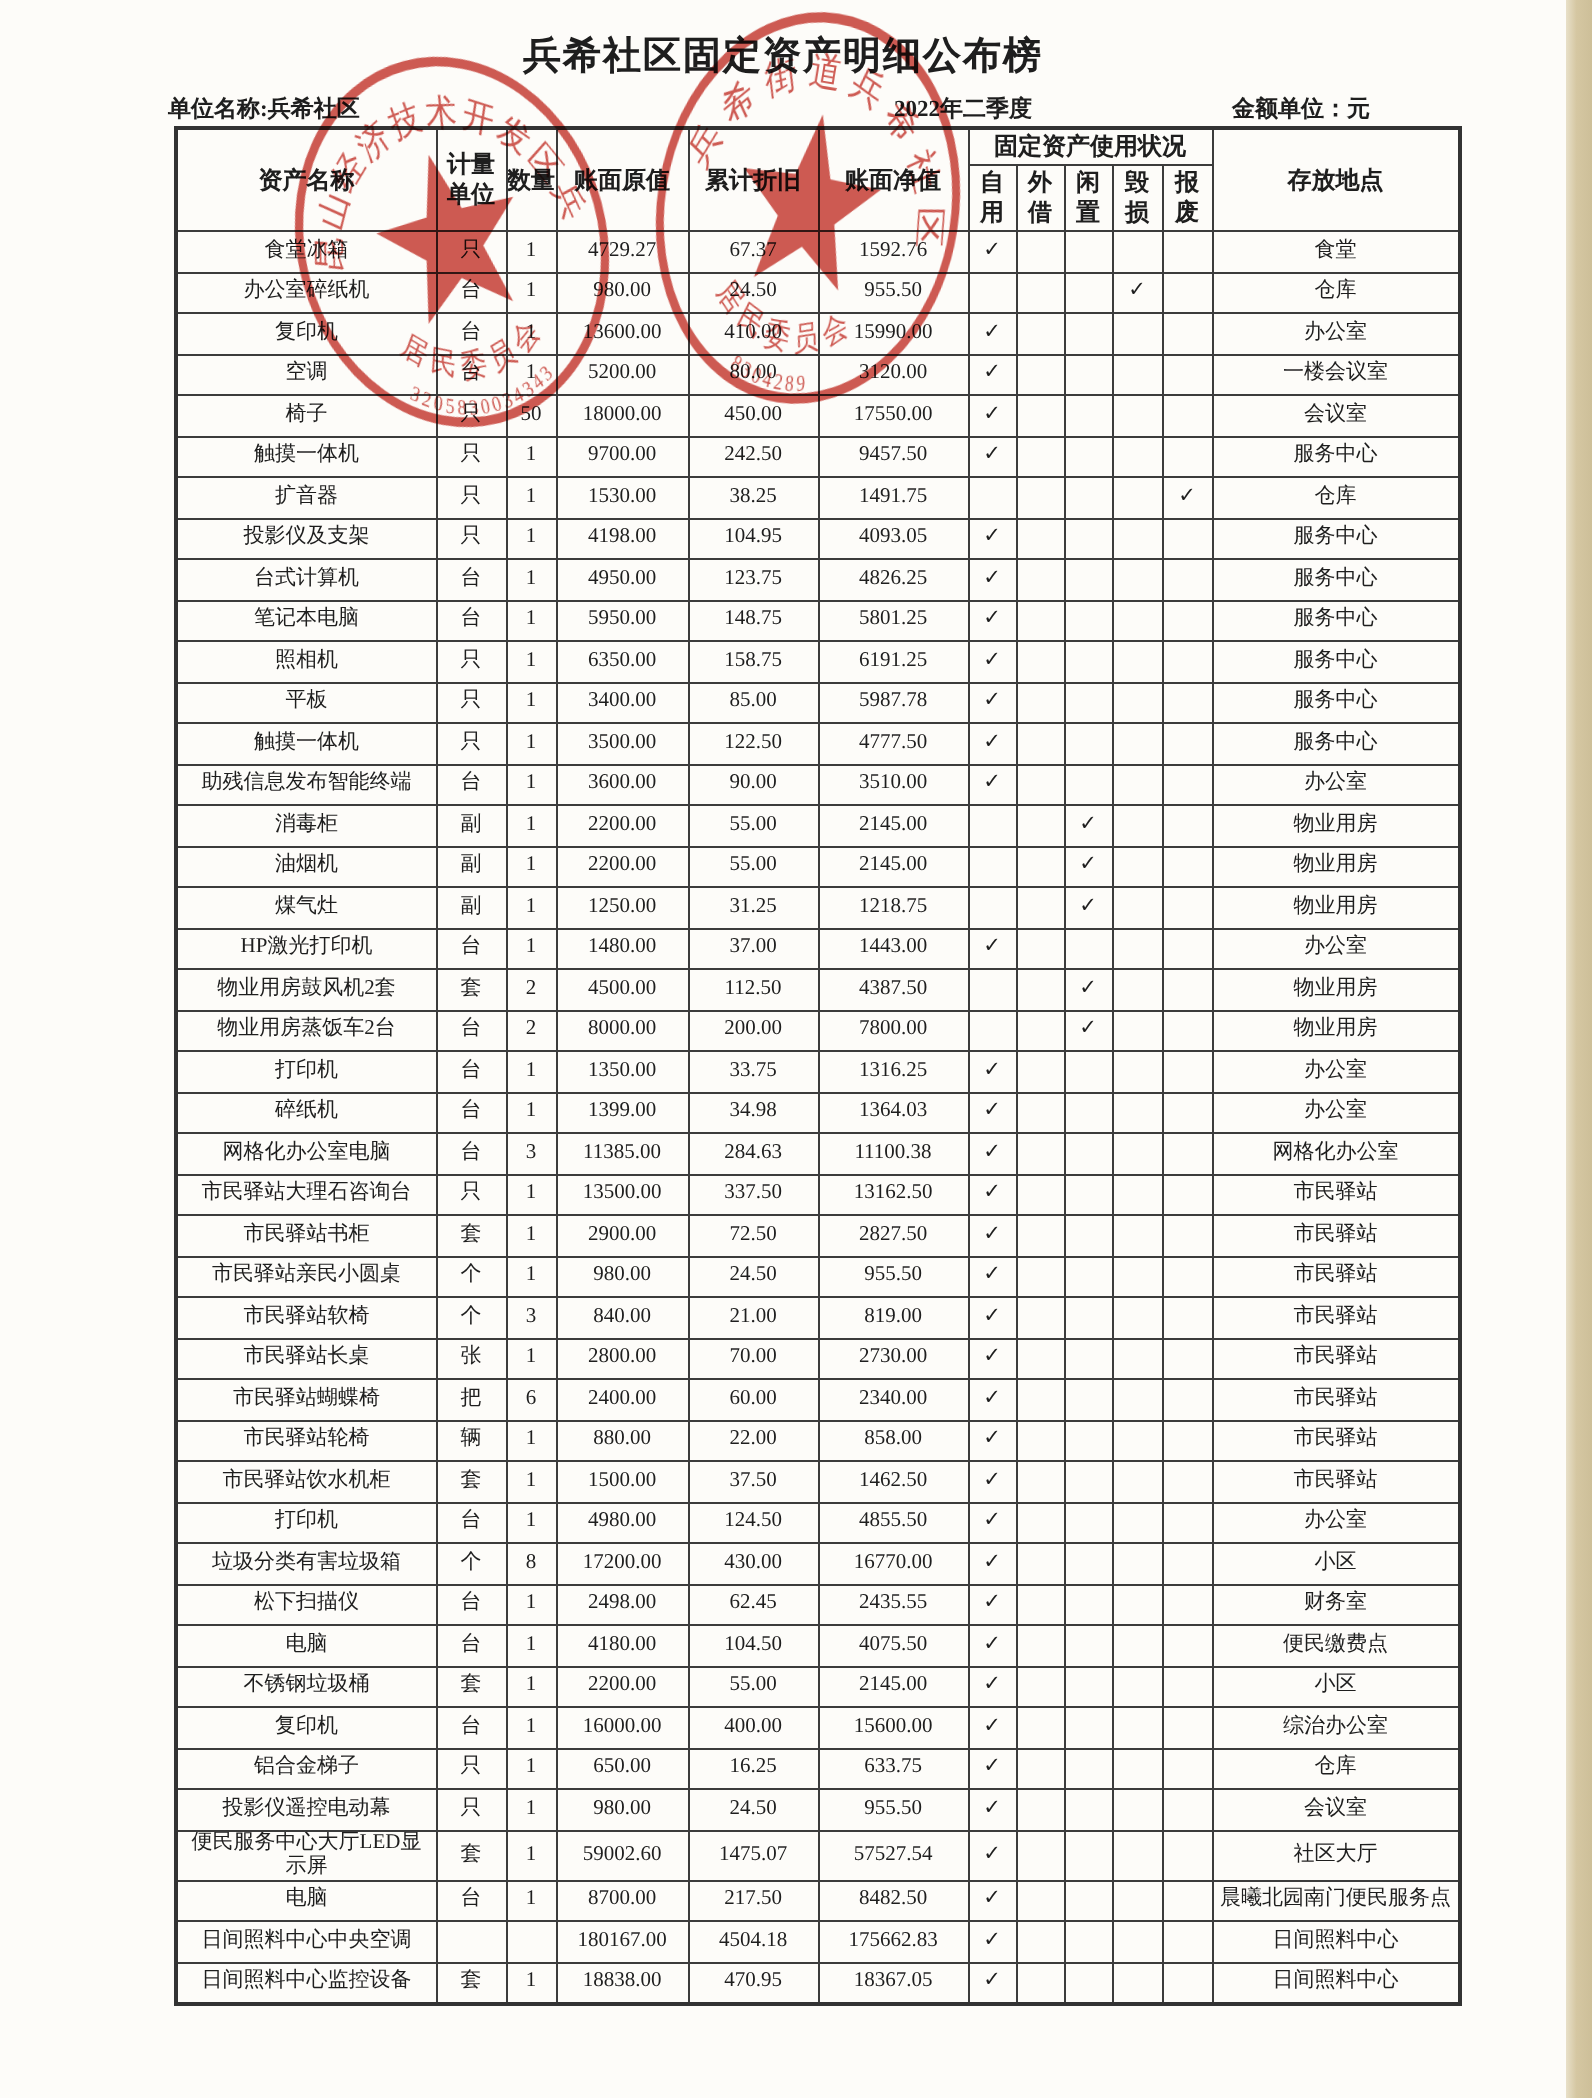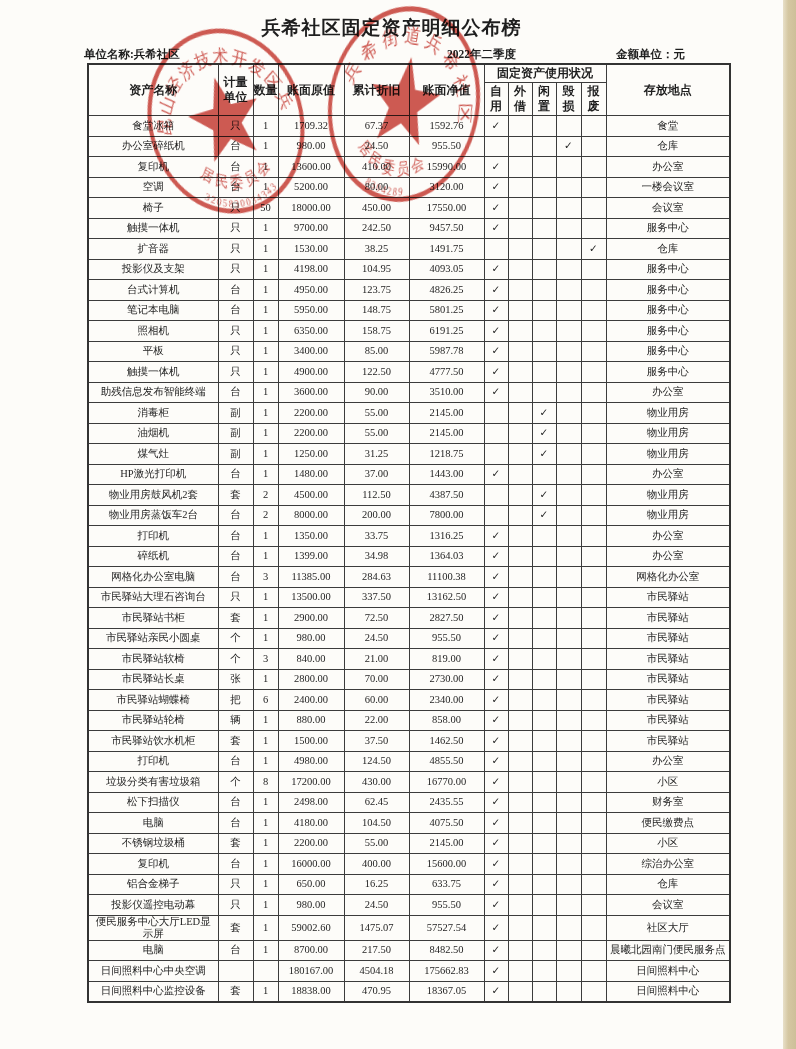--- a/index.html
+++ b/index.html
@@ -80,21 +80,21 @@
 损</th>
         <th class="pre">报
 废</th>
       </tr>
     </thead>
     <tbody>
         <tr>
       <td class="c-name">食堂冰箱</td>
       <td class="c-unit">只</td>
       <td class="c-qty">1</td>
-      <td class="c-orig">1709.32</td>
+      <td class="c-orig">4729.27</td>
       <td class="c-dep">67.37</td>
       <td class="c-net">1592.76</td>
       <td class="c-status">✓</td>
       <td class="c-status"></td>
       <td class="c-status"></td>
       <td class="c-status"></td>
       <td class="c-status"></td>
       <td class="c-loc">食堂</td>
     </tr>
         <tr>
@@ -248,21 +248,21 @@
       <td class="c-status"></td>
       <td class="c-status"></td>
       <td class="c-status"></td>
       <td class="c-status"></td>
       <td class="c-loc">服务中心</td>
     </tr>
         <tr>
       <td class="c-name">触摸一体机</td>
       <td class="c-unit">只</td>
       <td class="c-qty">1</td>
-      <td class="c-orig">4900.00</td>
+      <td class="c-orig">3500.00</td>
       <td class="c-dep">122.50</td>
       <td class="c-net">4777.50</td>
       <td class="c-status">✓</td>
       <td class="c-status"></td>
       <td class="c-status"></td>
       <td class="c-status"></td>
       <td class="c-status"></td>
       <td class="c-loc">服务中心</td>
     </tr>
         <tr>

